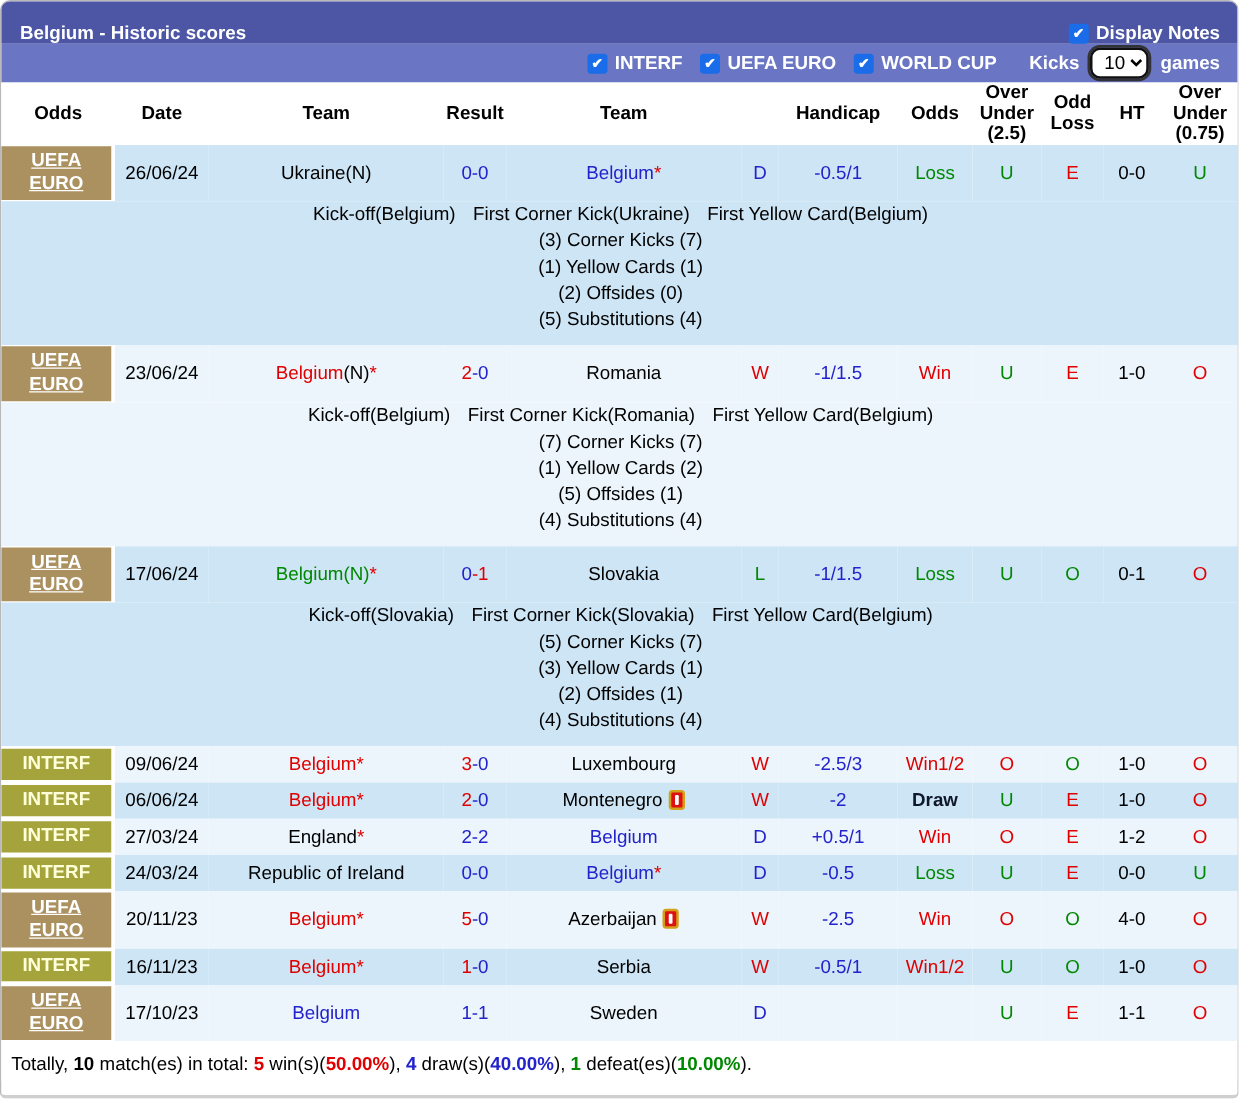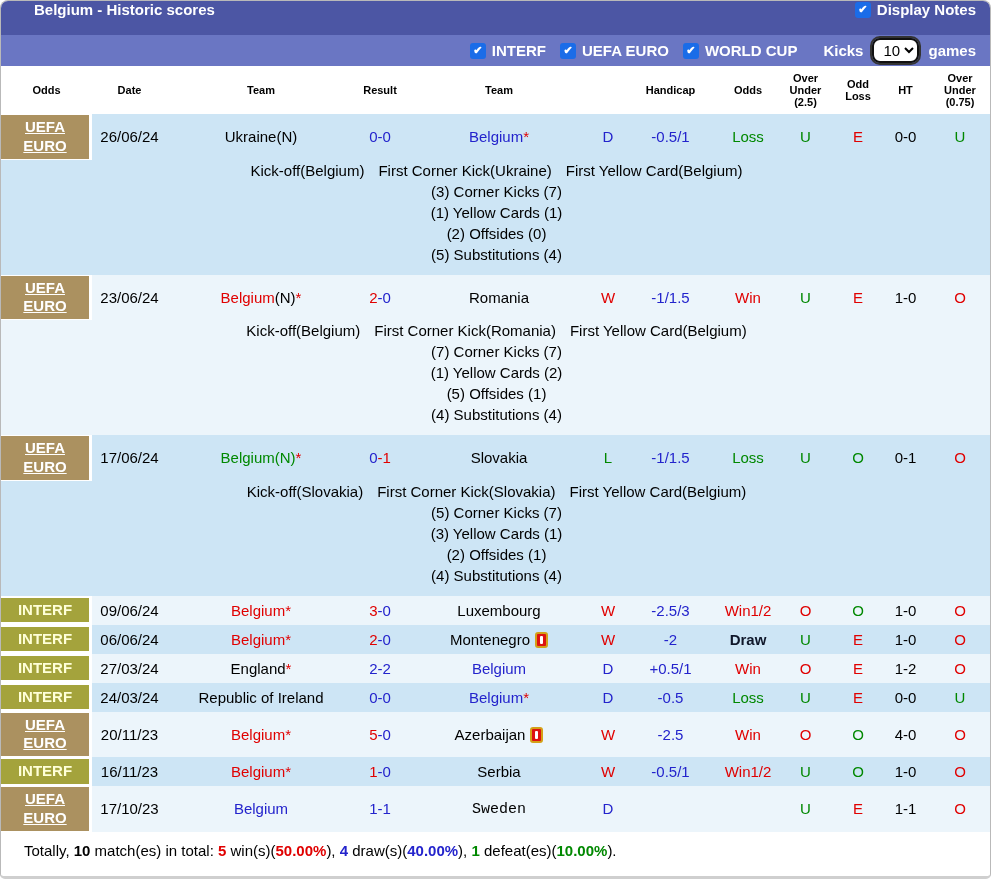--- a/index.html
+++ b/index.html
@@ -18,23 +18,23 @@
     background: #ffffff;
   }
   
   .title-bar {
     height: 34px;
     background: var(--title-bar-bg, #4c56a4);
     color: #fff;
     font-weight: bold;
     font-size: 15px;
     display: flex;
-    align-items: flex-start;
+    align-items: flex-end;
     justify-content: space-between;
-    padding: 0 14px 0 33px;
+    padding: 0 14px 0 15px;
   }
   .filter-bar {
     height: 31px;
     background: var(--filter-bar-bg, #6a76c3);
     color: #fff;
     font-weight: bold;
     font-size: 15px;
     display: flex;
     align-items: center;
     justify-content: flex-end;
@@ -65,21 +65,21 @@
     height: 25px;
     padding: 0 1px 0 5px;
     outline: 2px solid #333;
     outline-offset: 0px;
   }
   
   table { width: 100%; border-collapse: collapse; table-layout: fixed; }
   thead td {
     height: 48px;
     font-weight: bold;
-    font-size: 11px;
+    font-size: 15px;
     text-align: center;
     vertical-align: middle;
     white-space: pre-line;
     line-height: 1.1;
     background: #fff;
     color: #000;
   }
   tbody td {
     font-size: 15px;
     text-align: center;
@@ -122,21 +122,21 @@
   }
   .redcard-icon::after {
     content: "";
     position: absolute;
     left: 50%; top: 2px; bottom: 2px;
     width: 3px; margin-left: -1.5px;
     background: #fff;
     border-radius: 1px;
   }
   
-  .footer { padding: 5px 8px 0 23px; background: #fff; }
+  .footer { padding: 5px 8px 0 8px; background: #fff; }
   .footer .foot-line { font-size: 15px; line-height: 27px; color: #000; }
 </style>
 </head>
 <body>
 
 <div class="page">
 
   <div class="title-bar">
     <span>Belgium - Historic scores</span>
     <label class="chk-label">
@@ -387,21 +387,21 @@
           <td><span style="color: rgb(224, 0, 0);">O</span></td>
         </tr>
         <tr class="main-row shade-light compact">
           <td class="badge-cell">
             <div class="badge euro">UEFA
 EURO</div>
           </td>
           <td>17/10/23</td>
           <td><span style="color: rgb(35, 35, 204);">Belgium</span></td>
           <td><span style="color: rgb(35, 35, 204);">1-1</span></td>
-          <td><span style="color: rgb(0, 0, 0); font-family: Liberation Mono, monospace;">Sweden</span></td>
+          <td><span style="color: rgb(0, 0, 0);">Sweden</span></td>
           <td><span style="color: rgb(35, 35, 204);">D</span></td>
           <td></td>
           <td></td>
           <td><span style="color: rgb(0, 136, 0);">U</span></td>
           <td><span style="color: rgb(224, 0, 0);">E</span></td>
           <td><span style="color: rgb(0, 0, 0);">1-1</span></td>
           <td><span style="color: rgb(224, 0, 0);">O</span></td>
         </tr>
       </tbody>
   </table>

